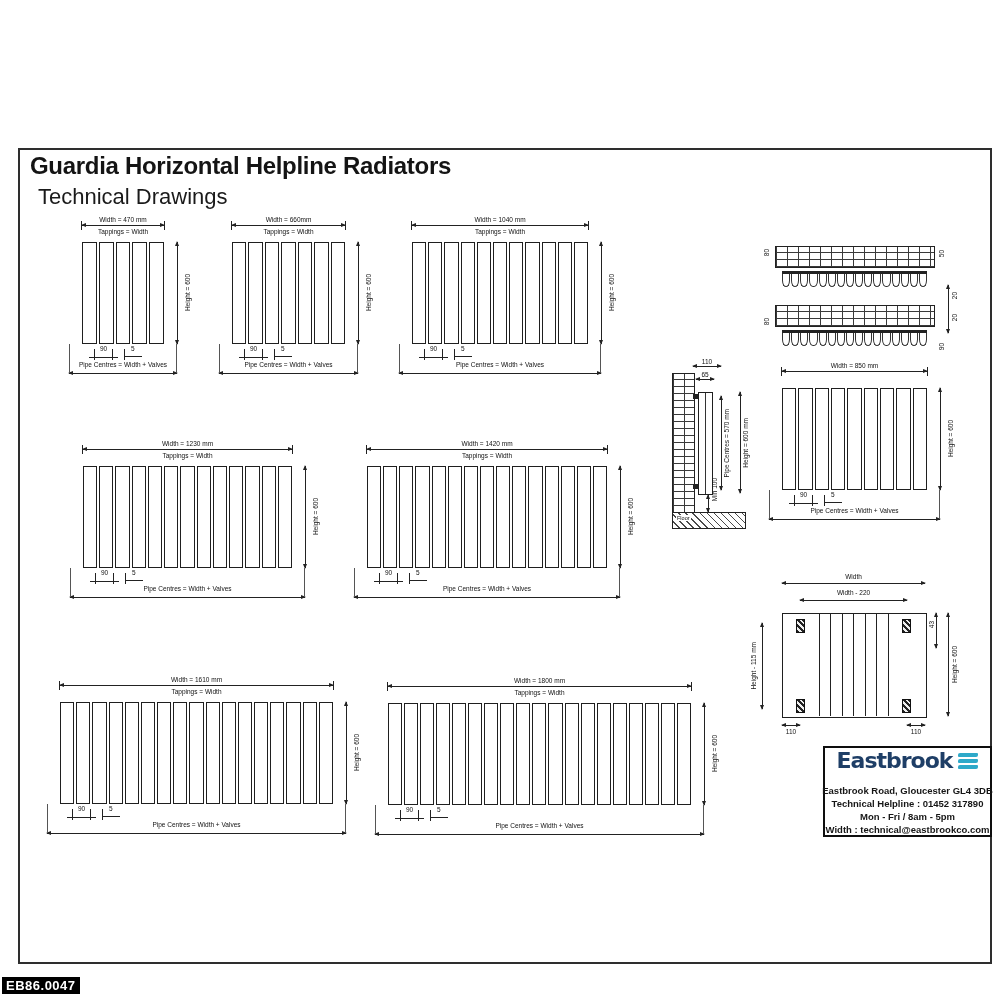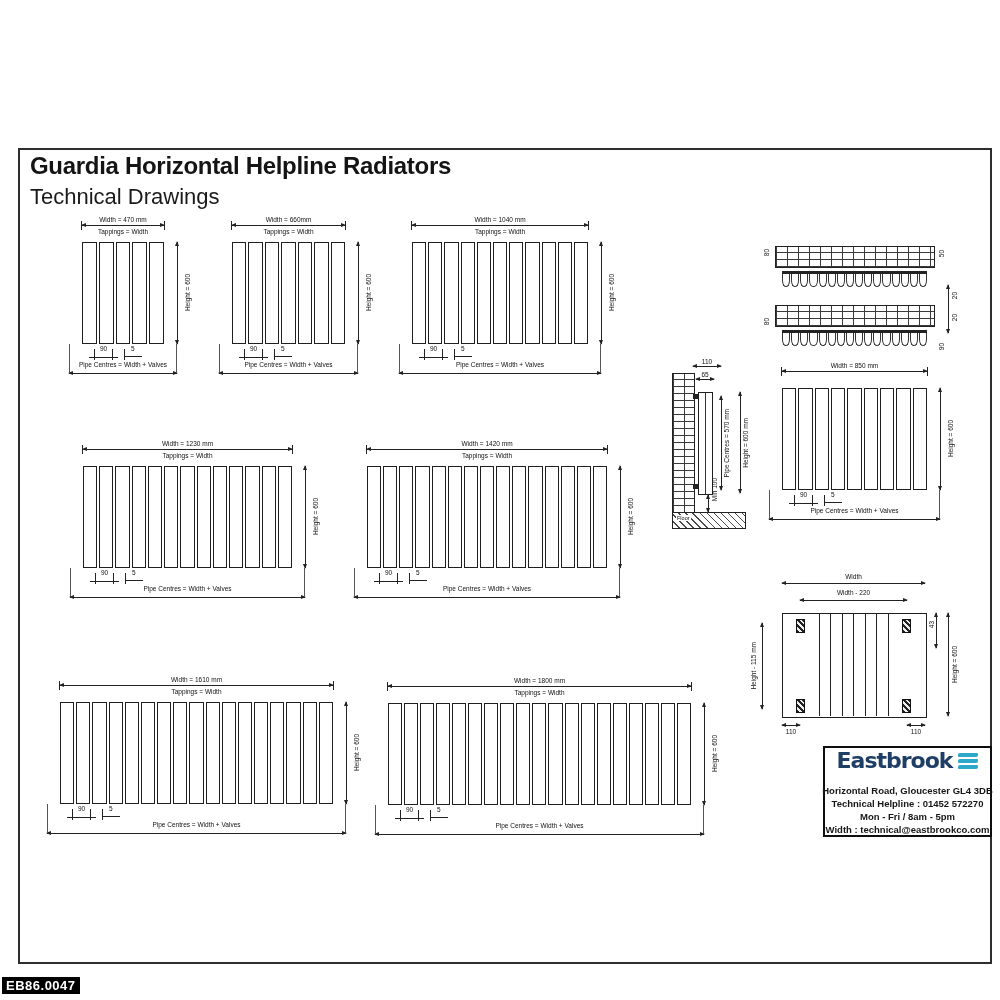--- a/index.html
+++ b/index.html
@@ -2,21 +2,21 @@
 <html><head>
 <meta charset="utf-8">
 <style>
   html,body{margin:0;padding:0;}
   body{width:1000px;height:1000px;position:relative;background:#fff;
        font-family:"Liberation Sans",sans-serif;color:#111;overflow:hidden;}
 
   .frame{position:absolute;left:18px;top:148px;width:970px;height:812px;border:2px solid #2e2e2e;}
 
   .title{position:absolute;left:30px;top:152px;font-size:24px;font-weight:bold;color:#141414;letter-spacing:-0.3px;}
-  .subtitle{position:absolute;left:30px;top:184px;font-size:22px;color:#1a1a1a;}
+  .subtitle{position:absolute;left:38px;top:184px;font-size:22px;color:#1a1a1a;}
 
   .t6{font-size:6.5px;line-height:1.1;color:#111;white-space:nowrap;}
   .vtext{writing-mode:vertical-rl;transform:rotate(180deg);}
 
   
   .dlh{position:absolute;height:0;border-top:1px solid #222;}
   .dlh::before{content:"";position:absolute;left:-1px;top:-3px;border:2.5px solid transparent;border-left:0;border-right:5px solid #222;}
   .dlh::after{content:"";position:absolute;right:-1px;top:-3px;border:2.5px solid transparent;border-right:0;border-left:5px solid #222;}
   .dlv{position:absolute;width:0;border-left:1px solid #222;}
   .dlv::before{content:"";position:absolute;top:-1px;left:-3px;border:2.5px solid transparent;border-top:0;border-bottom:5px solid #222;}
@@ -500,19 +500,19 @@
 
 <div class="ebox">
   <div class="elogo">
     <span class="ename">Eastbrook</span>
     <span class="eicon">
         <i></i>
         <i></i>
         <i></i>
       </span>
   </div>
-  <div class="eline">Horizontal Road, Gloucester GL4 3DB</div>
-  <div class="eline">Technical Helpline : 01452 572270</div>
+  <div class="eline">Eastbrook Road, Gloucester GL4 3DB</div>
+  <div class="eline">Technical Helpline : 01452 317890</div>
   <div class="eline">Mon - Fri / 8am - 5pm</div>
   <div class="eline">Width : technical@eastbrookco.com</div>
 </div>
 
 <div class="doccode">EB86.0047</div>
 
 </body></html>

